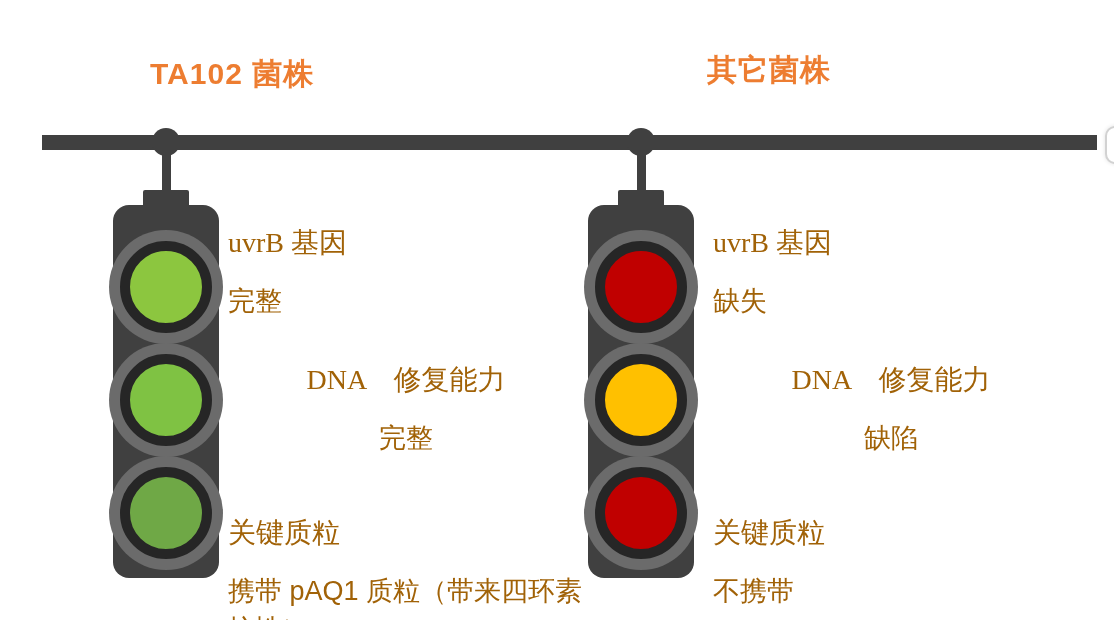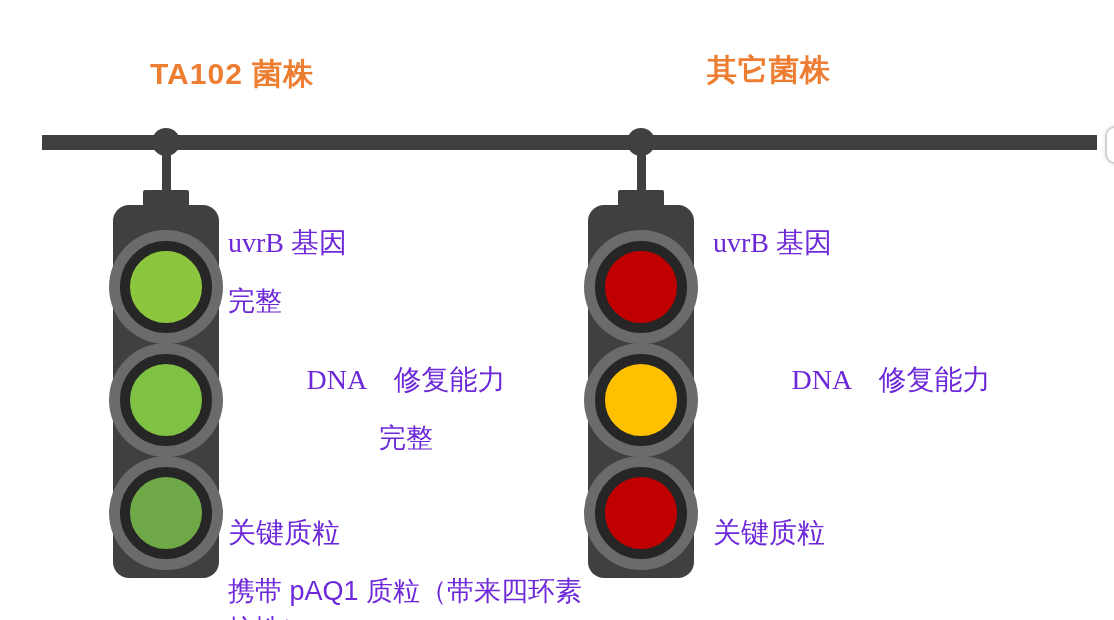--- a/index.html
+++ b/index.html
@@ -95,21 +95,21 @@
   }
   .light.l0 { top: 241px; }
   .light.l1 { top: 354px; }
   .light.l2 { top: 467px; }
 
   
   .label {
     position: absolute;
     left: 228px;
     width: 356px;
-    color: #6d28d9;
+    color: #a16207;
   }
   .column.col-1 .label { left: 238px; }
   .label.g0 { top: 226px; }
   .label.g1 { top: 363px; text-align: center; }
   .label.g2 { top: 516px; }
   .label-title {
     font-family: "Liberation Serif", serif;
     font-size: 28px;
     line-height: 34px;
     white-space: pre-wrap;
@@ -161,22 +161,25 @@
     <div class="stem"></div>
     <div class="cap"></div>
     <div class="tl-body"></div>
 
     <div class="light l0" style="background-color: rgb(192, 0, 0);"></div>
     <div class="light l1" style="background-color: rgb(255, 192, 0);"></div>
     <div class="light l2" style="background-color: rgb(192, 0, 0);"></div>
 
     <div class="label g0">
       <div class="label-title">uvrB 基因</div>
+      <div class="label-value">缺失</div>
     </div>
     <div class="label g1">
       <div class="label-title">DNA　修复能力</div>
+      <div class="label-value">缺陷</div>
     </div>
     <div class="label g2">
       <div class="label-title">关键质粒</div>
+      <div class="label-value">不携带</div>
     </div>
   </div>
 
 </div>
 
 </body></html>

